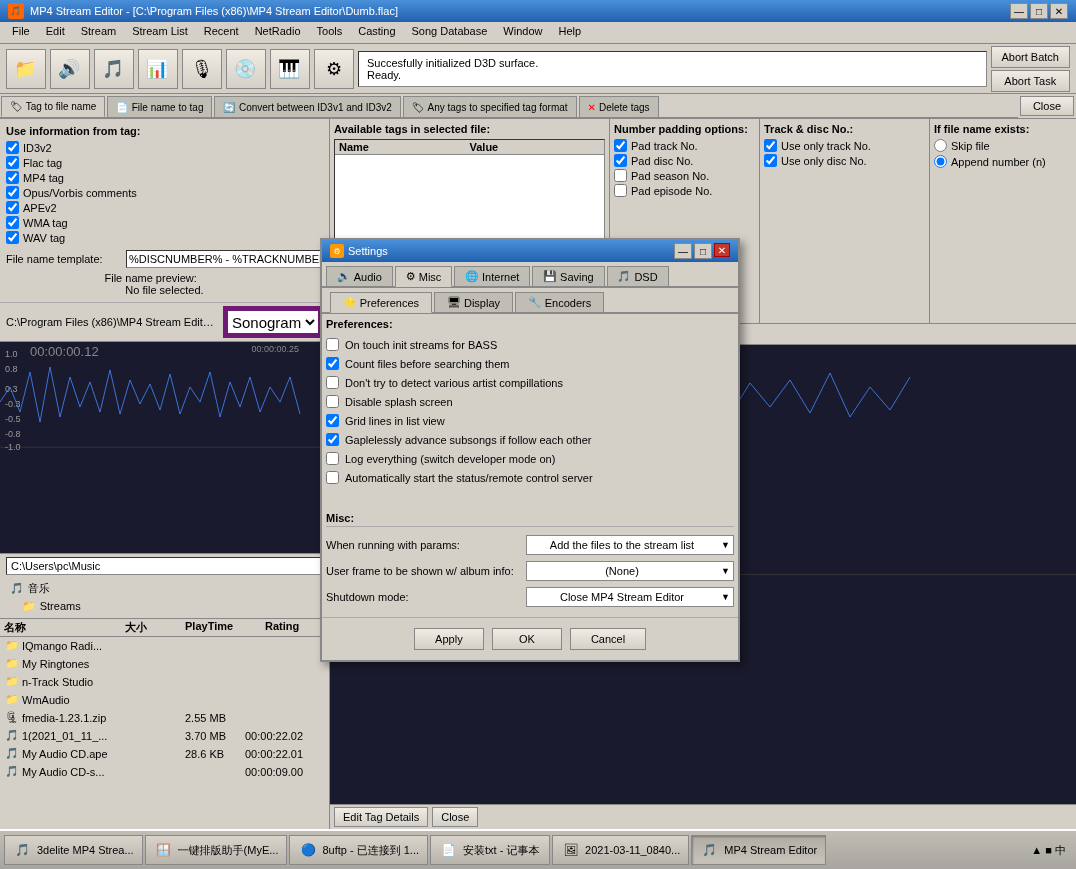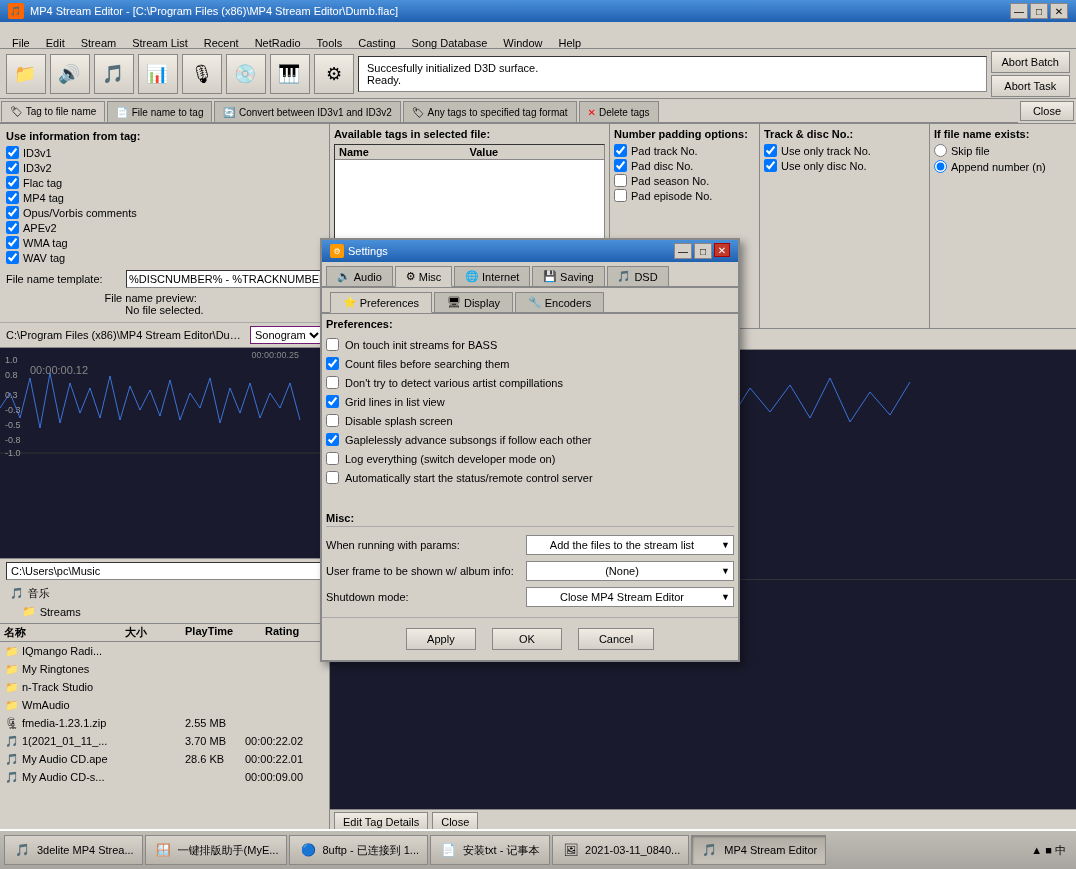--- a/index.html
+++ b/index.html
@@ -6,21 +6,21 @@
     body { font-family: 'Segoe UI', Tahoma, Geneva, Verdana, sans-serif; font-size: 11px; background: #d4d0c8; overflow: hidden; width: 1076px; height: 869px; }
     
     
     .title-bar { background: linear-gradient(to bottom, #4a90d9, #2060b0); color: white; height: 22px; display: flex; align-items: center; padding: 0 8px; justify-content: space-between; }
     .title-bar-left { display: flex; align-items: center; gap: 6px; font-size: 11px; }
     .title-bar-icon { width: 16px; height: 16px; background: #ff6600; border-radius: 2px; display: flex; align-items: center; justify-content: center; font-size: 9px; color: white; }
     .title-bar-controls { display: flex; gap: 2px; }
     .title-btn { width: 18px; height: 16px; background: #d4d0c8; border: 1px solid #888; font-size: 10px; cursor: pointer; display: flex; align-items: center; justify-content: center; }
     
     
-    .menu-bar { background: #d4d0c8; height: 22px; display: flex; align-items: flex-start; padding: 13px 4px; border-bottom: 1px solid #888; }
+    .menu-bar { background: #d4d0c8; height: 22px; display: flex; align-items: flex-end; padding: 4px 4px; border-bottom: 1px solid #888; }
     .menu-item { padding: 2px 8px; cursor: pointer; font-size: 11px; }
     
     
     .toolbar { background: #d4d0c8; height: 50px; display: flex; align-items: center; padding: 4px 6px; border-bottom: 1px solid #888; gap: 4px; }
     .toolbar-btn { width: 40px; height: 40px; background: linear-gradient(to bottom, #f0ece4, #d4d0c8); border: 1px solid #888; cursor: pointer; display: flex; align-items: center; justify-content: center; font-size: 18px; }
     .toolbar-status { flex: 1; margin-left: 0; padding: 4px 8px; background: white; border: 1px inset #888; height: 36px; display: flex; align-items: center; font-size: 11px; }
     .abort-btn { background: linear-gradient(to bottom, #f0ece4, #d4d0c8); border: 1px solid #888; padding: 4px 10px; cursor: pointer; font-size: 11px; white-space: nowrap; }
     .abort-btns { display: flex; flex-direction: column; gap: 2px; }
     
     
@@ -66,40 +66,40 @@
     .dialog-subtab.active { background: #d4d0c8; border-bottom: 1px solid #d4d0c8; margin-bottom: -1px; }
     .dialog-body { padding: 4px; }
     .pref-section-title { font-weight: bold; font-size: 11px; margin-bottom: 8px; }
     .pref-checkbox { display: flex; align-items: center; gap: 6px; margin-bottom: 6px; font-size: 11px; }
     .pref-checkbox input { margin: 0; }
     .misc-section { margin-top: 28px; }
     .misc-title { font-weight: bold; font-size: 11px; margin-bottom: 8px; border-bottom: 1px solid #aaa; padding-bottom: 2px; }
     .misc-row { display: flex; align-items: center; margin-bottom: 6px; font-size: 11px; }
     .misc-label { width: 200px; }
     .misc-select { flex: 1; height: 20px; border: 1px solid #888; background: white; font-size: 11px; padding: 1px 2px; text-align: center; }
-    .dialog-footer { display: flex; justify-content: center; gap: 16px; padding: 10px 12px; border-top: 1px solid #aaa; background: #d4d0c8; }
+    .dialog-footer { display: flex; justify-content: center; gap: 8px; padding: 10px 12px; border-top: 1px solid #aaa; background: #d4d0c8; }
     .dialog-btn { padding: 4px 20px; background: linear-gradient(to bottom, #f0ece4, #d4d0c8); border: 1px solid #888; cursor: pointer; font-size: 11px; min-width: 70px; }
     
     
     .zoom-bar { display: flex; gap: 4px; align-items: center; padding: 2px 4px; background: #d4d0c8; border-bottom: 1px solid #888; }
     .small-btn { padding: 1px 6px; background: linear-gradient(to bottom, #f0ece4, #d4d0c8); border: 1px solid #888; cursor: pointer; font-size: 11px; }
     
     
     .stream-close-btn { background: linear-gradient(to bottom, #f0ece4, #d4d0c8); border: 1px solid #888; padding: 3px 8px; cursor: pointer; font-size: 11px; }
     
     
     .edit-tag-btn { background: linear-gradient(to bottom, #f0ece4, #d4d0c8); border: 1px solid #888; padding: 3px 8px; cursor: pointer; font-size: 11px; }
     
     .select-with-arrow { position: relative; display: flex; align-items: center; flex: 1; }
     .select-with-arrow select { flex: 1; height: 20px; border: 1px solid #888; background: white; font-size: 11px; appearance: none; padding: 1px 20px 1px 4px; }
     .select-with-arrow::after { content: '▼'; position: absolute; right: 4px; font-size: 9px; pointer-events: none; }
     
     
     .sono-dropdown { display: flex; align-items: center; gap: 2px; }
-    .sono-select { height: 18px; border: 1px solid #701a75; background: white; font-size: 11px; }
+    .sono-select { height: 32px; border: 5px solid #701a75; background: white; font-size: 15px; }
     
     
     .num-pad-section { padding: 4px; border-right: 1px solid #888; min-width: 150px; }
     .track-disc-section { padding: 4px; border-right: 1px solid #888; min-width: 170px; }
     .file-exists-section { padding: 4px; border-right: 1px solid #888; min-width: 160px; }
     
     .radio-item { display: flex; align-items: center; gap: 4px; margin-bottom: 3px; font-size: 11px; }
     .radio-item input { margin: 0; }
     
     .close-btn-main { background: linear-gradient(to bottom, #f0ece4, #d4d0c8); border: 1px solid #888; padding: 3px 12px; cursor: pointer; font-size: 11px; }
@@ -190,24 +190,20 @@
   </div>
 
   <div style="display:flex; flex:1; overflow:hidden;">
 
     <div class="left-col">
 
       <div style="padding:6px; border-bottom:1px solid #aaa;">
         <div class="section-title">Use information from tag:</div>
         <div class="checkbox-item">
             <input type="checkbox" checked="" style="">
-            <span>ID3v1</span>
-          </div>
-        <div class="checkbox-item">
-            <input type="checkbox" checked="" style="">
             <span>ID3v2</span>
           </div>
         <div class="checkbox-item">
             <input type="checkbox" checked="" style="">
             <span>Flac tag</span>
           </div>
         <div class="checkbox-item">
             <input type="checkbox" checked="" style="">
             <span>MP4 tag</span>
           </div>
@@ -254,21 +250,21 @@
           <polyline points="0,60 10,45 20,70 30,30 40,80 50,25 60,75 70,35 80,65 90,40 100,70 110,28 120,72 130,38 140,62 150,42 160,68 170,32 180,72 190,45 200,60 210,30 220,75 230,40 240,65 250,35 260,70 270,45 280,60 290,35 300,72" fill="none" stroke="#4488ff" stroke-width="1" opacity="0.8"></polyline>
           <text x="5" y="15" fill="#999" font-size="9">1.0</text>
           <text x="5" y="30" fill="#999" font-size="9">0.8</text>
           <text x="5" y="50" fill="#999" font-size="9">0.3</text>
           <text x="5" y="65" fill="#999" font-size="9">-0.3</text>
           <text x="5" y="80" fill="#999" font-size="9">-0.5</text>
           <text x="5" y="95" fill="#999" font-size="9">-0.8</text>
           <text x="5" y="108" fill="#999" font-size="9">-1.0</text>
         </svg>
         
-        <div style="position:absolute; top:16px; left:30px; color:#888; font-size:11px;">00:00:00.12</div>
+        <div style="position:absolute; top:2px; left:30px; color:#888; font-size:13px;">00:00:00.12</div>
         <div style="position:absolute; top:2px; right:30px; color:#888; font-size:9px;">00:00:00.25</div>
       </div>
 
       <div style="padding:3px 6px; border-top:1px solid #888; border-bottom:1px solid #888; font-size:11px;">
         <div class="path-bar">C:\Users\pc\Music</div>
 
         <div class="tree-item">
           <span>🎵</span>
             <span>音乐</span>
         </div>
@@ -492,26 +488,26 @@
     </div>
     <div class="pref-checkbox">
       <input type="checkbox" checked="" style="">
       <span>Count files before searching them</span>
     </div>
     <div class="pref-checkbox">
       <input type="checkbox" style="">
       <span>Don't try to detect various artist compillations</span>
     </div>
     <div class="pref-checkbox">
+      <input type="checkbox" style="">
+      <span>Disable splash screen</span>
+    </div>
+    <div class="pref-checkbox">
       <input type="checkbox" checked="" style="">
       <span>Grid lines in list view</span>
-    </div>
-    <div class="pref-checkbox">
-      <input type="checkbox" style="">
-      <span>Disable splash screen</span>
     </div>
     <div class="pref-checkbox">
       <input type="checkbox" checked="" style="">
       <span>Gaplelessly advance subsongs if follow each other</span>
     </div>
     <div class="pref-checkbox">
       <input type="checkbox" style="">
       <span>Log everything (switch developer mode on)</span>
     </div>
     <div class="pref-checkbox">

